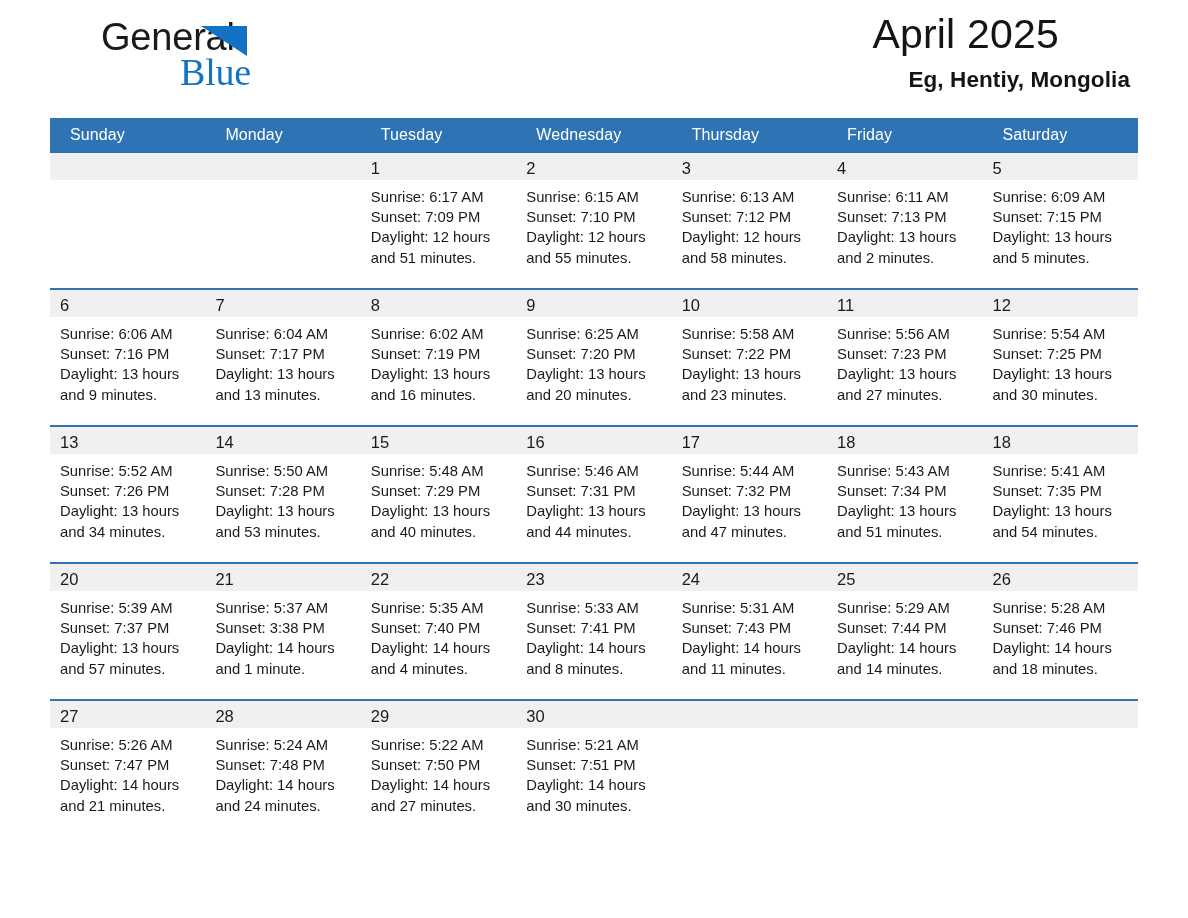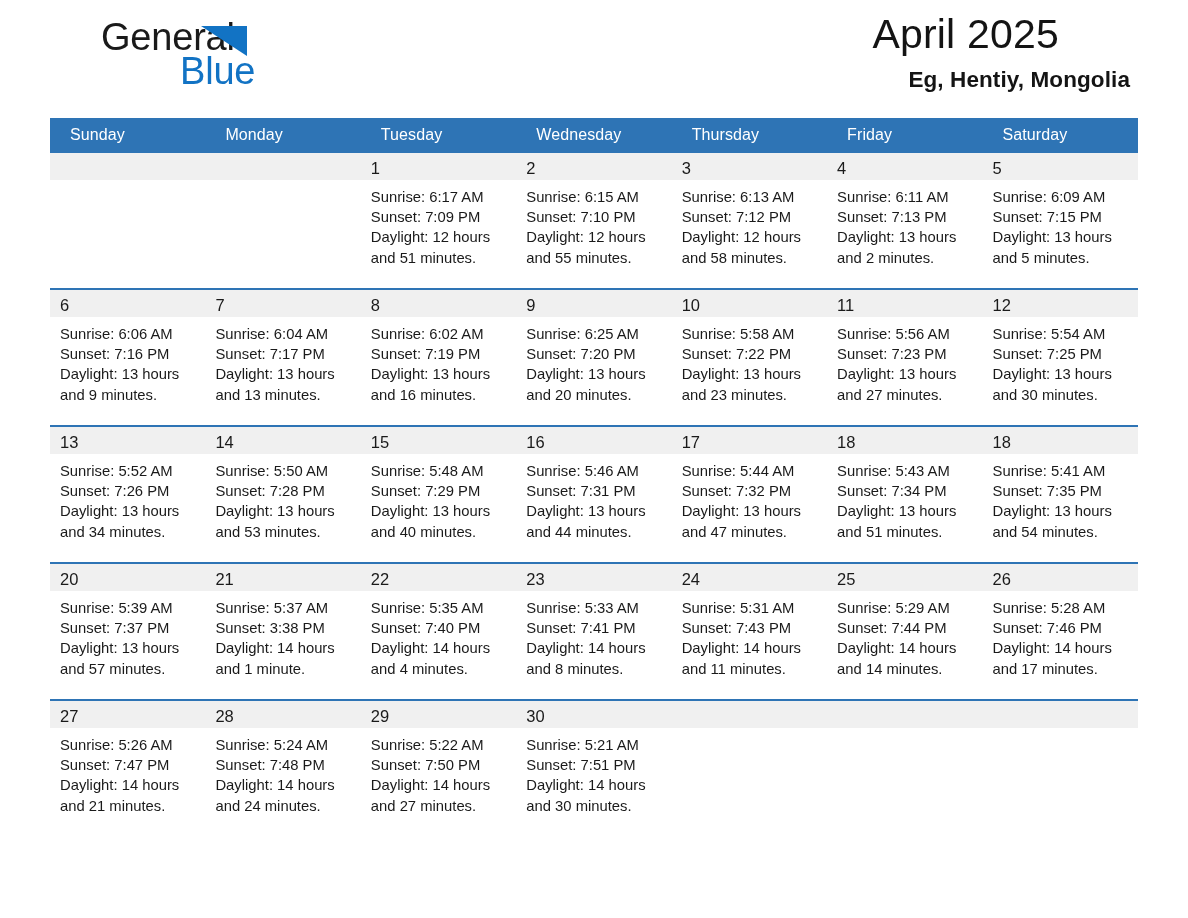--- a/index.html
+++ b/index.html
@@ -46,21 +46,21 @@
     font-family: "Liberation Sans", sans-serif;
     font-weight: 400;
   }
   .logo-blue {
     position: absolute;
     left: 79px;
     top: 34px;
     font-size: 38px;
     letter-spacing: -0.2px;
     color: #1273c4;
-    font-family: Liberation Sans, sans-serif;
+    font-family: Liberation Serif, serif;
     font-weight: 400;
     text-align: center;
   }
   .logo-triangle {
     position: absolute;
     left: 100px;
     top: 10px;
     width: 0;
     height: 0;
     border-left: 46px solid #1273c4;
@@ -495,21 +495,21 @@
               </div>
             </div>
           </td>
           <td class="day">
             <div class="day-inner">
               <div class="day-number-band">26</div>
               <div class="day-body">
                 <div class="line">Sunrise: 5:28 AM</div>
                 <div class="line">Sunset: 7:46 PM</div>
                 <div class="line">Daylight: 14 hours</div>
-                <div class="line">and 17 minutes.</div>
+                <div class="line">and 18 minutes.</div>
               </div>
             </div>
           </td>
         </tr>
         <tr class="week">
           <td class="day">
             <div class="day-inner">
               <div class="day-number-band">27</div>
               <div class="day-body">
                 <div class="line">Sunrise: 5:26 AM</div>

